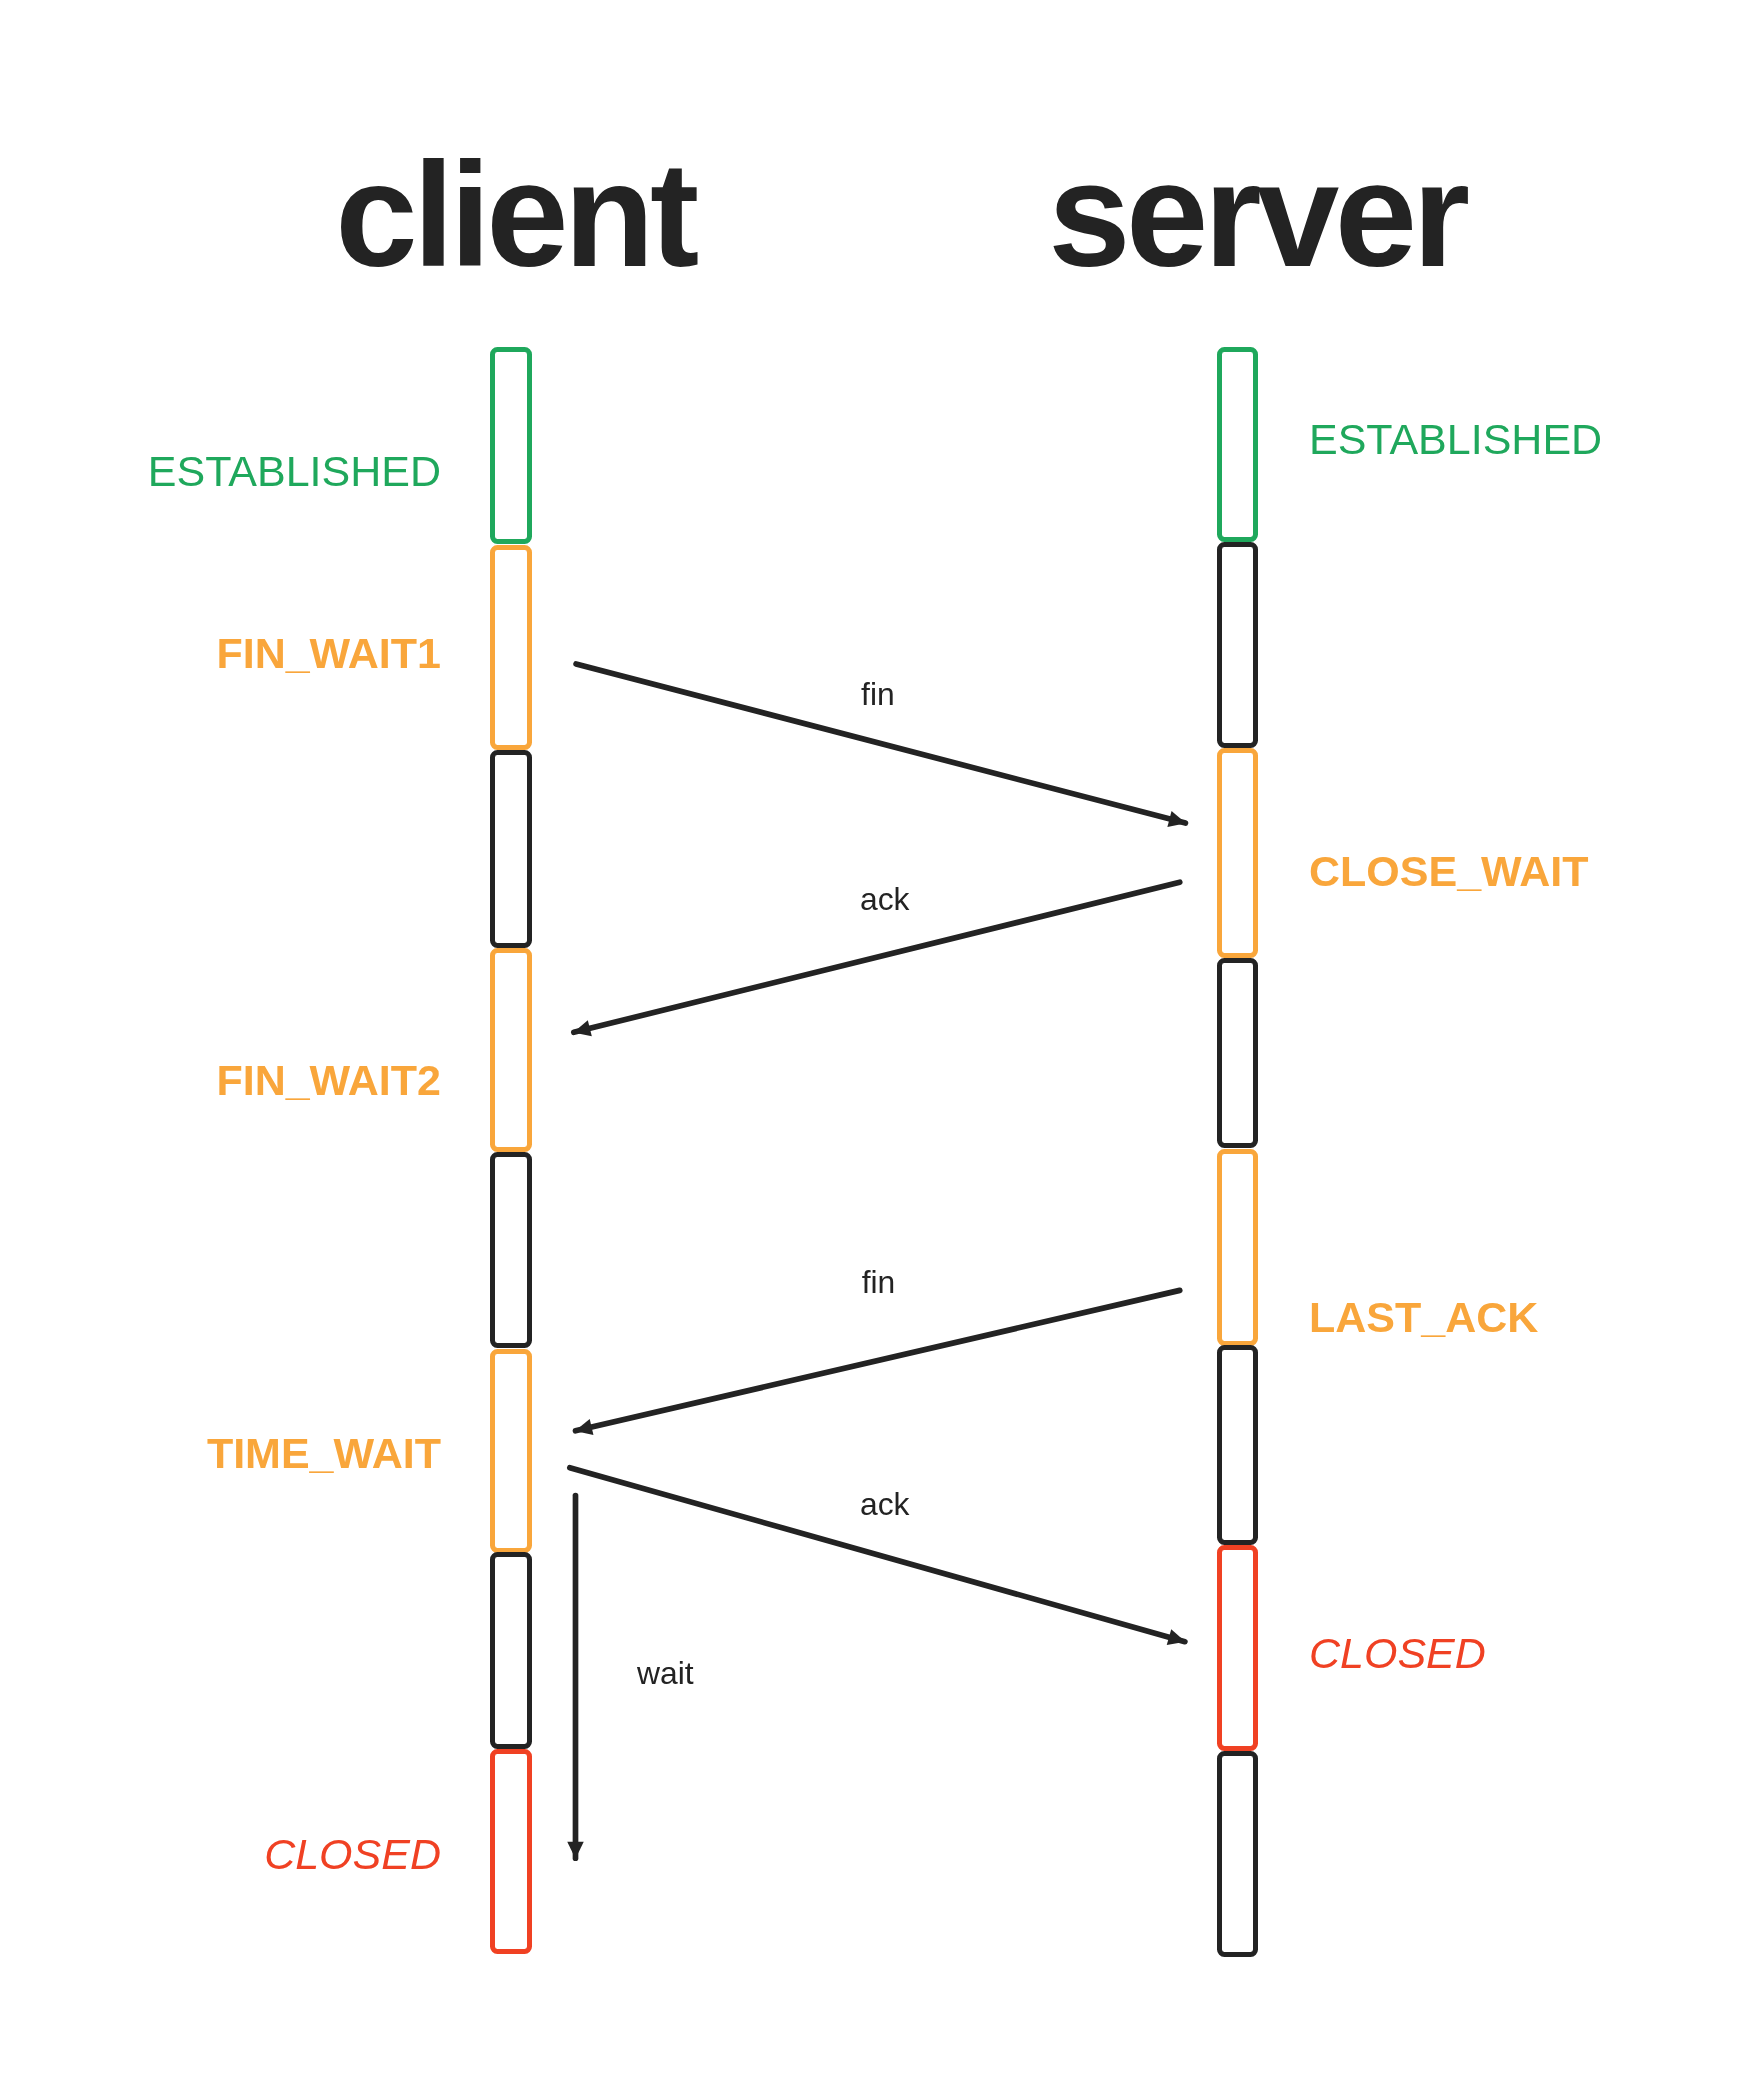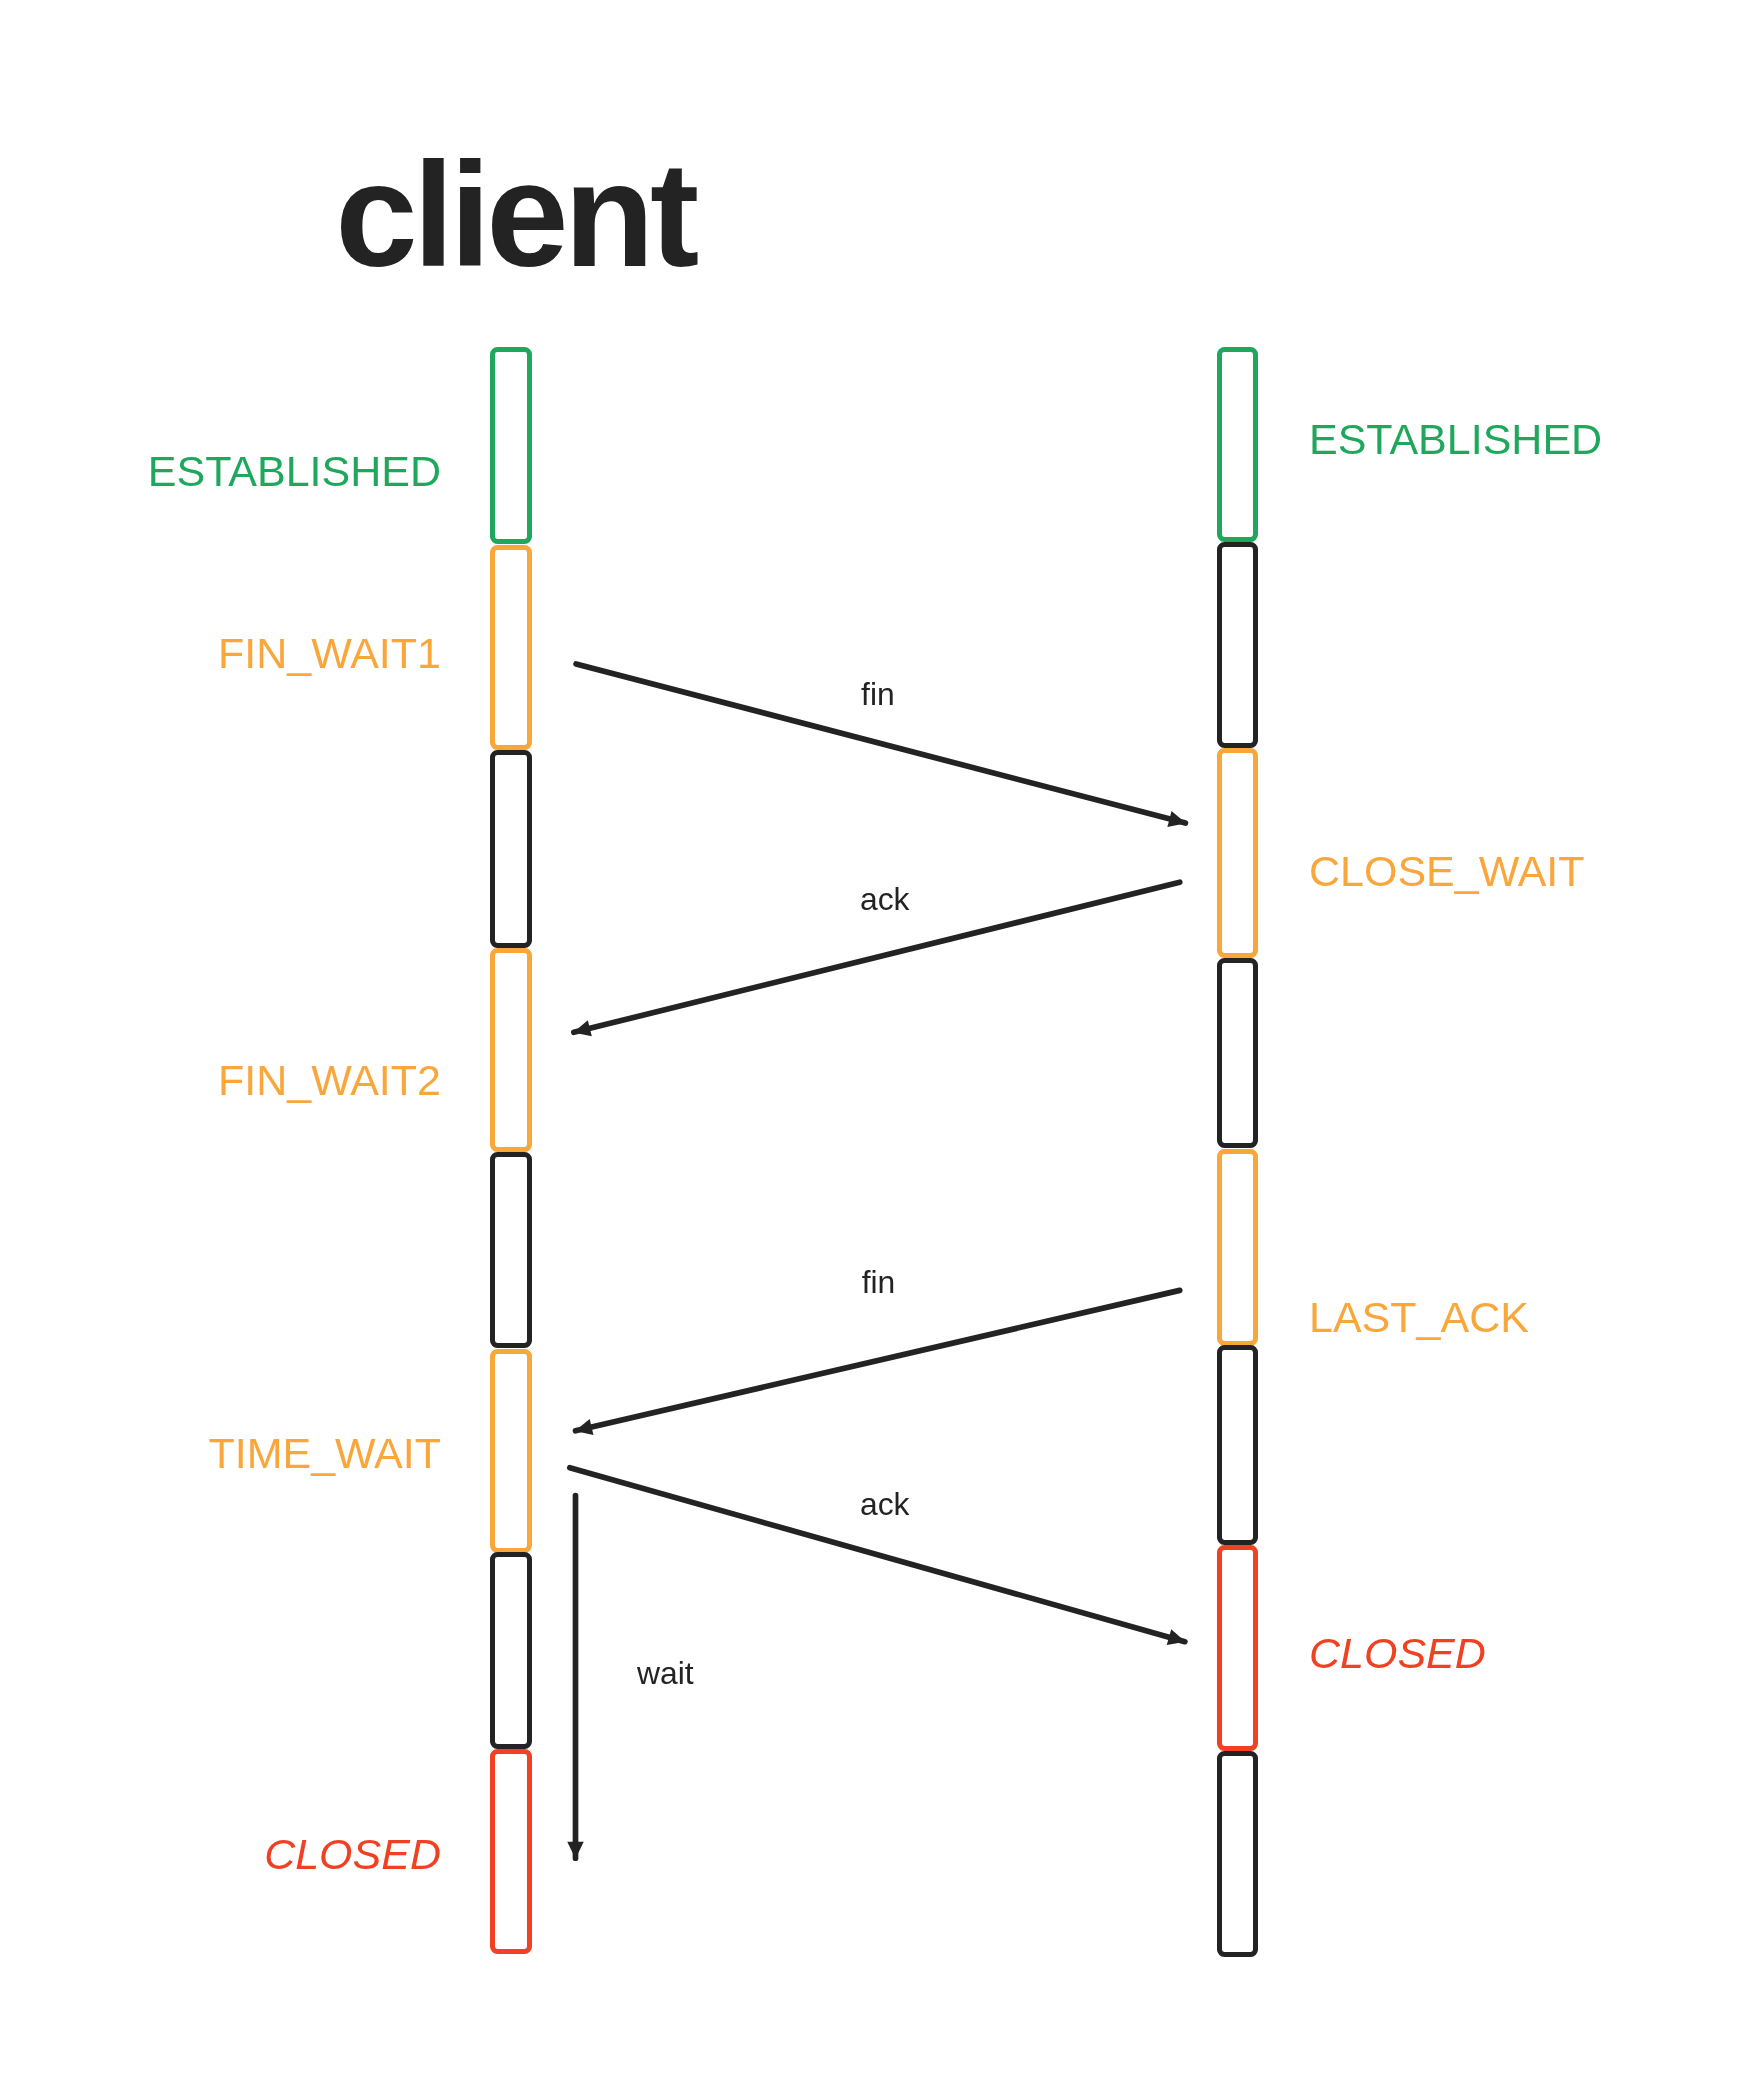--- a/index.html
+++ b/index.html
@@ -51,21 +51,21 @@
     position:absolute;
     font-size:43px;
     line-height:1;
     letter-spacing:0px;
     white-space:nowrap;
     color:var(--ink);
   }
   .state-label.left{right:1308px;text-align:right;}
   .state-label.right{left:1309px;text-align:left;}
   .state-label[data-color="green"]{color:var(--green);}
-  .state-label[data-color="orange"]{color:var(--orange);}
+  .state-label[data-color="orange"]{color:var(--orange);font-weight:bold;}
   .state-label[data-color="red"]{color:var(--red);font-style:italic;}
 
   svg.arrows{position:absolute;left:0;top:0;}
   svg.arrows line{
     stroke:var(--ink);
     stroke-width:10;
     stroke-linecap:round;
   }
   svg.arrows text{
     fill:var(--ink);
@@ -73,20 +73,21 @@
     font-size:56px;
     text-anchor:middle;
   }
 </style>
 </head>
 <body>
 
 <div class="canvas">
 
   <div class="actor-title title-client">client</div>
+  <div class="actor-title title-server">server</div>
 
   <div class="seg client" style="top:347px;height:197px" data-color="green"></div>
   <div class="seg client" style="top:545px;height:205px" data-color="orange"></div>
   <div class="seg client" style="top:750px;height:198px" data-color="black"></div>
   <div class="seg client" style="top:948px;height:204px" data-color="orange"></div>
   <div class="seg client" style="top:1152px;height:196px" data-color="black"></div>
   <div class="seg client" style="top:1349px;height:204px" data-color="orange"></div>
   <div class="seg client" style="top:1552px;height:197px" data-color="black"></div>
   <div class="seg client" style="top:1749px;height:205px" data-color="red"></div>
 

